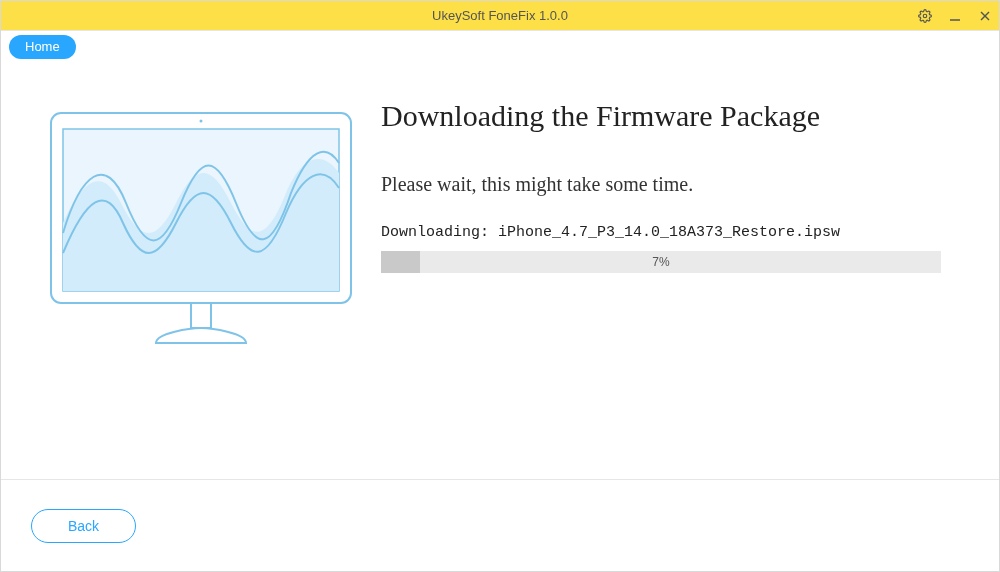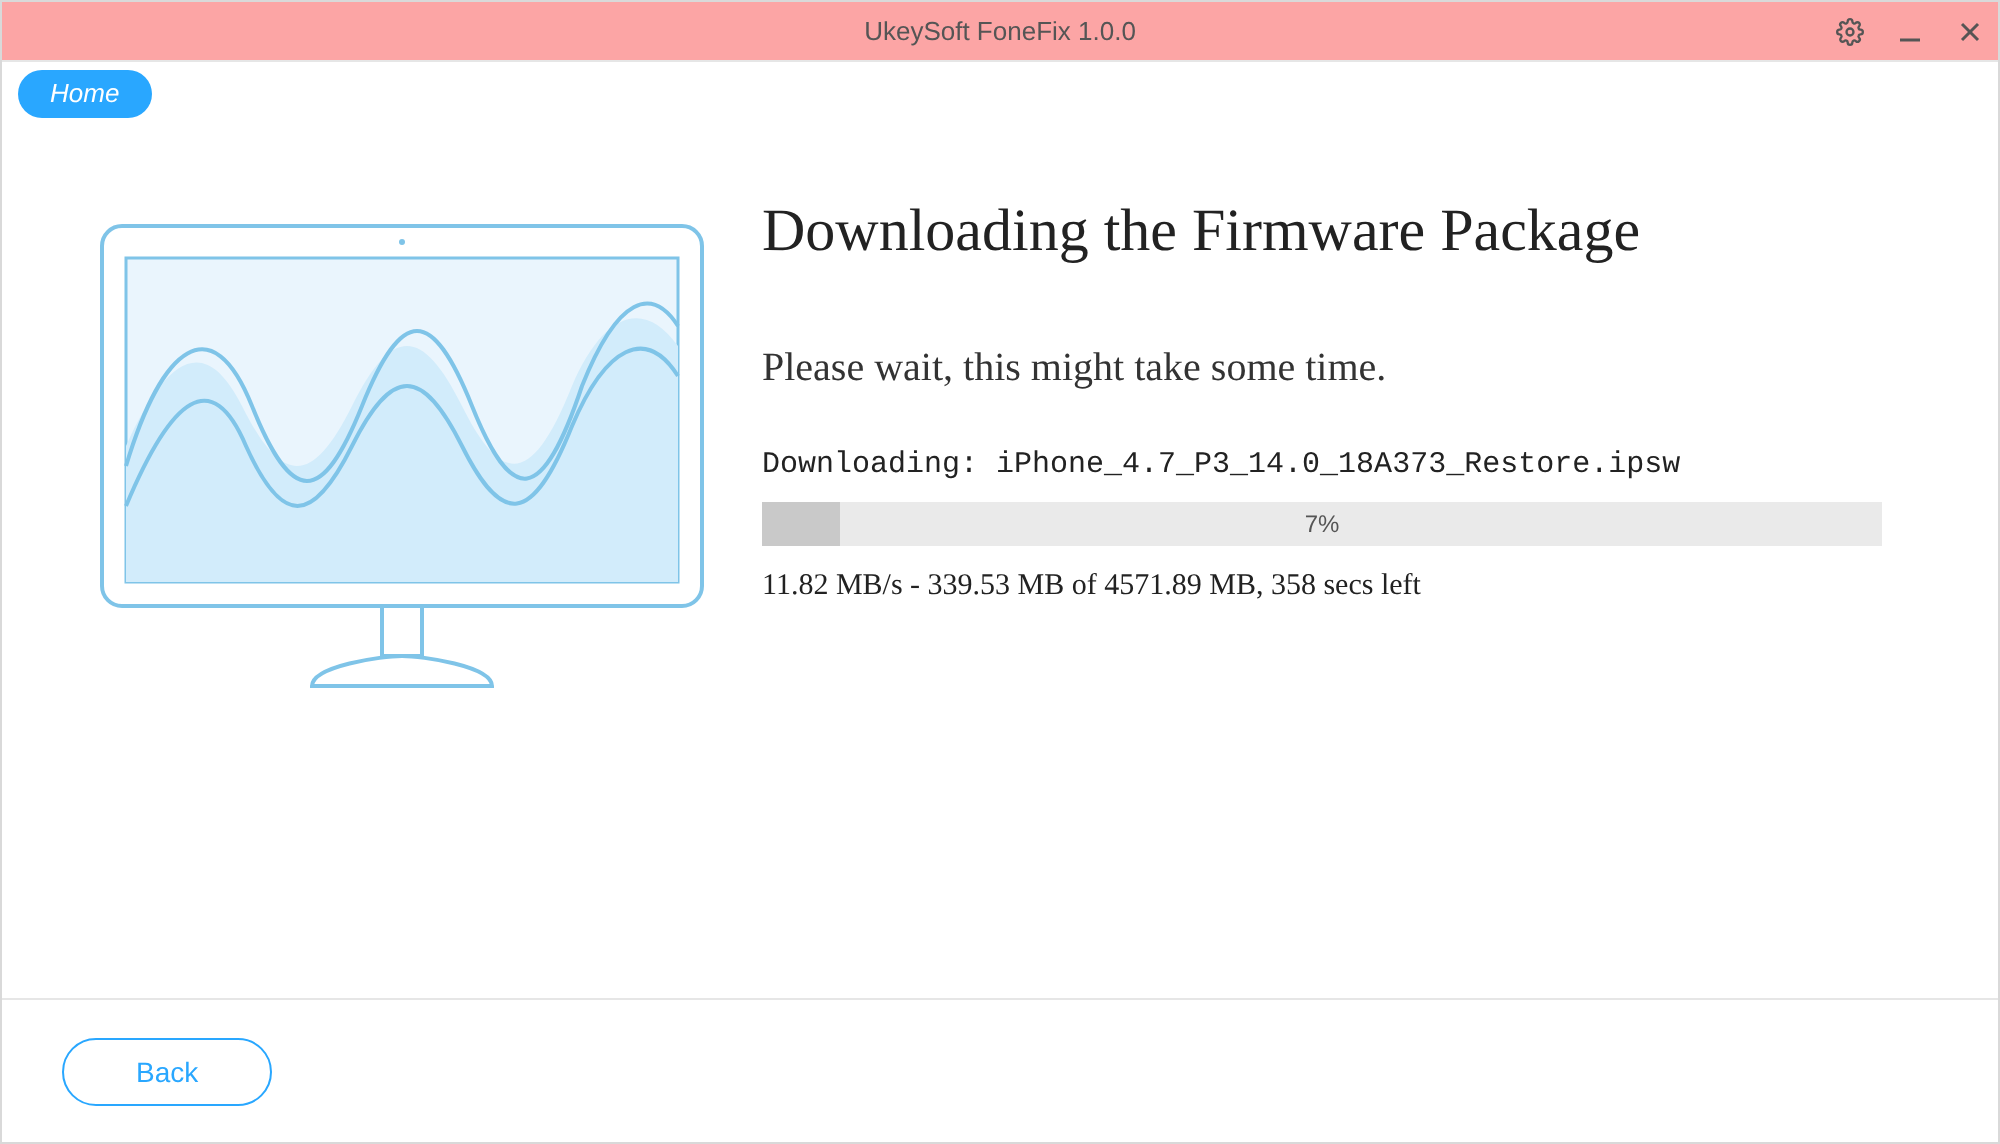--- a/index.html
+++ b/index.html
@@ -1,35 +1,35 @@
 <!DOCTYPE html>
 <html><head>
 <meta charset="utf-8">
 <style>
   * { box-sizing: border-box; margin: 0; padding: 0; }
   html, body { width: 1000px; height: 572px; font-family: "Segoe UI", Arial, sans-serif; background: #fff; }
   .window { width: 1000px; height: 572px; border: 1px solid #d9d9d9; display: flex; flex-direction: column; }
-  .titlebar { height: 30px; background: #fca5a5; border-bottom: 1px solid #e6e6e6; display: flex; align-items: center; position: relative; }
+  .titlebar { height: 30px; background: #fde047; border-bottom: 1px solid #e6e6e6; display: flex; align-items: center; position: relative; }
   .titlebar .title { flex: 1; text-align: center; font-size: 13px; color: #555; }
   .titlebar .controls { position: absolute; right: 6px; top: 0; height: 30px; display: flex; align-items: center; gap: 14px; }
   .titlebar .ctrl { width: 16px; height: 16px; display: flex; align-items: center; justify-content: center; color: #555; font-size: 14px; cursor: pointer; }
   .toolbar { height: 32px; display: flex; align-items: flex-start; padding: 4px 0 0 8px; }
-  .home-btn { background: #29a7ff; color: #fff; border: none; border-radius: 14px; padding: 4px 16px 5px 16px; font-size: 13px; cursor: pointer; font-style: italic; }
+  .home-btn { background: #29a7ff; color: #fff; border: none; border-radius: 14px; padding: 4px 16px 5px 16px; font-size: 13px; cursor: pointer; }
   .content { flex: 1; display: flex; padding: 30px 30px 0 30px; }
   .illus { width: 340px; display: flex; align-items: flex-start; justify-content: center; padding-top: 10px; }
   .monitor-svg { width: 320px; height: 260px; }
   .info { flex: 1; padding-left: 10px; padding-top: 6px; }
   .h1 { font-size: 30px; font-weight: 400; font-family: Georgia, "Times New Roman", serif; color: #222; margin-bottom: 40px; }
   .sub { font-size: 20px; font-family: Georgia, "Times New Roman", serif; color: #333; margin-bottom: 28px; }
   .dl-line { font-size: 15px; font-family: Liberation Mono, monospace; color: #222; margin-bottom: 10px; }
   .progress-wrap { width: 560px; height: 22px; background: #eaeaea; position: relative; margin-bottom: 12px; }
   .progress-fill { height: 100%; background: #c9c9c9; }
   .progress-label { position: absolute; width: 100%; top: 0; left: 0; height: 22px; line-height: 22px; text-align: center; font-size: 12px; color: #555; }
   .stat-line { font-size: 15px; font-family: Georgia, "Times New Roman", serif; color: #222; }
-  .footer { height: 72px; border-top: 1px solid #e6e6e6; display: flex; align-items: center; padding-left: 30px; }
+  .footer { height: 92px; border-top: 1px solid #e6e6e6; display: flex; align-items: center; padding-left: 30px; }
   .back-btn { border: 1px solid #29a7ff; color: #29a7ff; background: #fff; border-radius: 18px; padding: 8px 36px; font-size: 14px; cursor: pointer; }
 </style>
 </head>
 <body>
 
 <div class="window">
 
   <div class="titlebar">
     <div class="title">UkeySoft FoneFix 1.0.0</div>
     <div class="controls">
@@ -82,21 +82,20 @@
     <div class="info">
       <h1 class="h1">Downloading the Firmware Package</h1>
       <p class="sub">Please wait, this might take some time.</p>
       <p class="dl-line">
         <span>Downloading: </span><span>iPhone_4.7_P3_14.0_18A373_Restore.ipsw</span>
       </p>
       <div class="progress-wrap">
         <div class="progress-fill" id="pfill" style="width: 7%;"></div>
         <div class="progress-label">7%</div>
       </div>
-      <p class="stat-line">11.82 MB/s - 339.53 MB of 4571.89 MB, 358 secs left</p>
     </div>
   </div>
 
   <div class="footer">
     <button class="back-btn">Back</button>
   </div>
 
 </div>
 
 </body></html>

